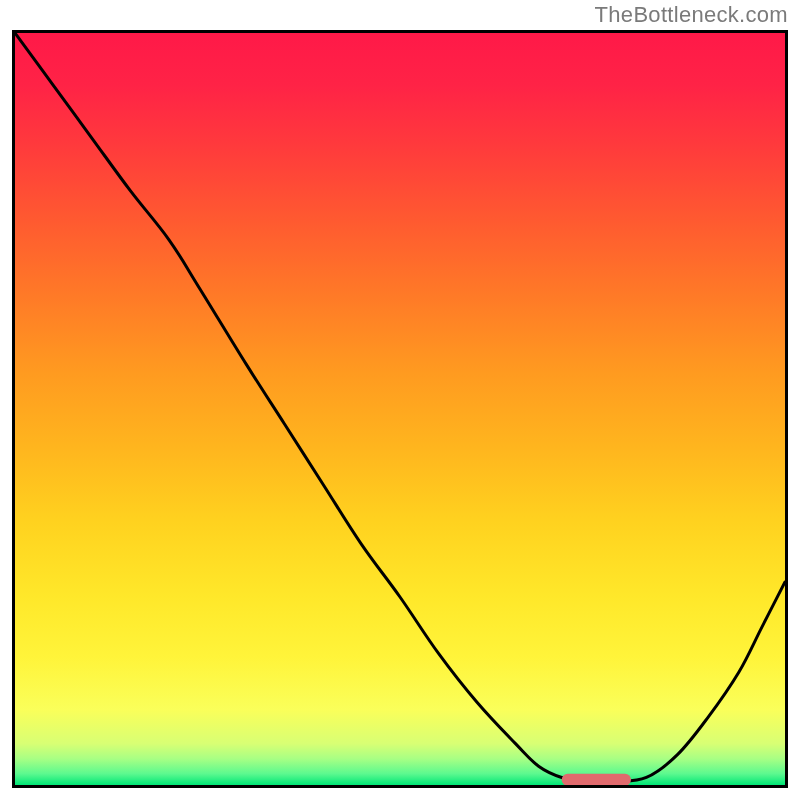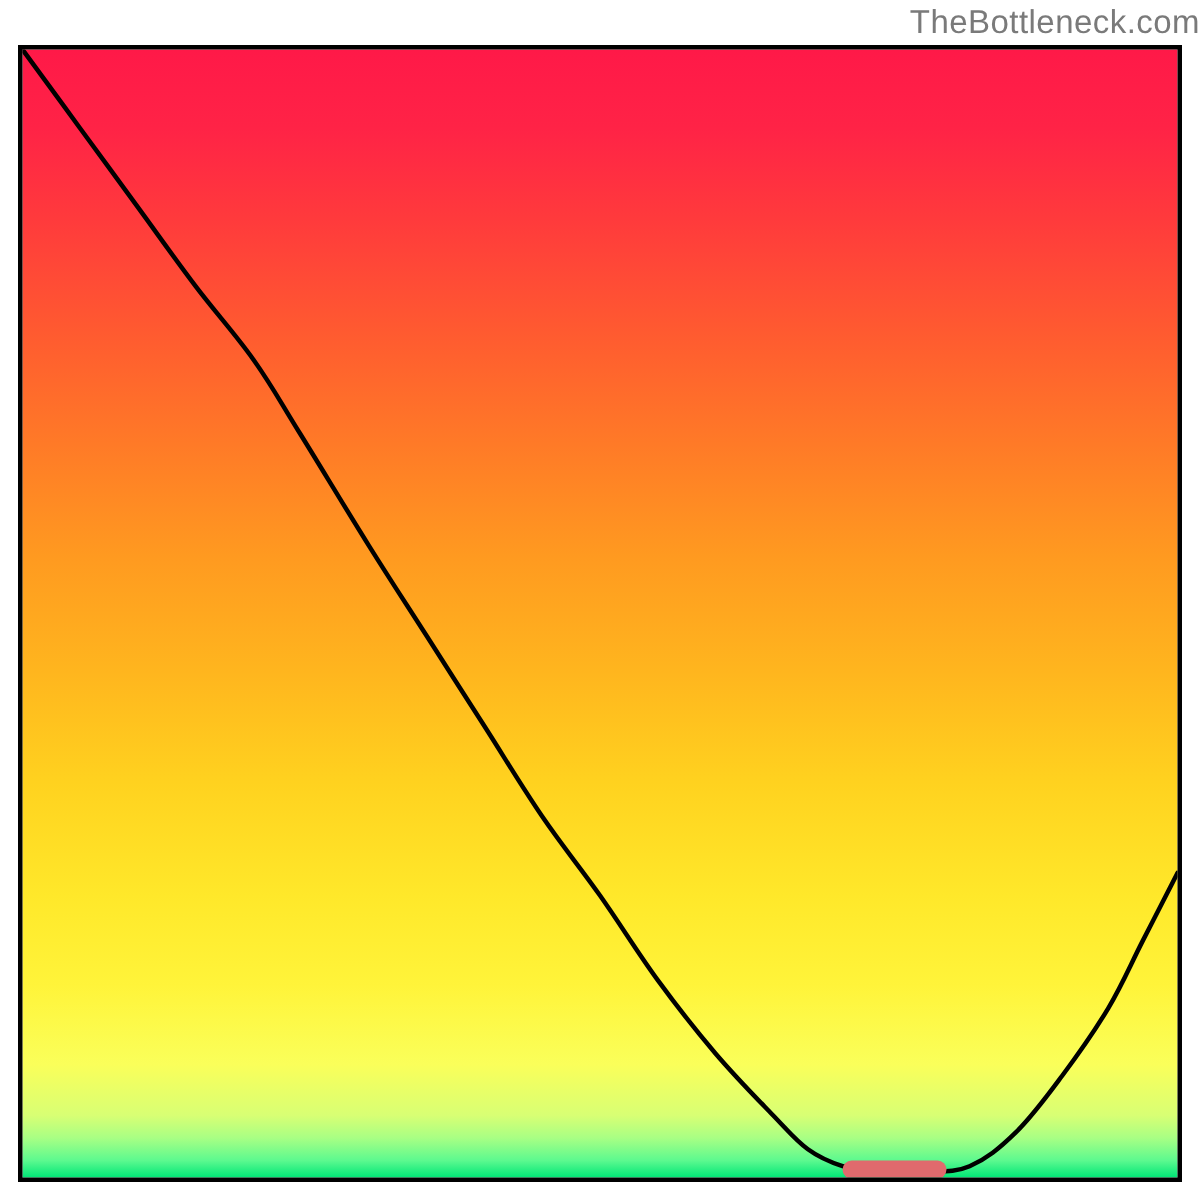--- a/index.html
+++ b/index.html
@@ -7,21 +7,21 @@
     padding: 0;
     width: 800px;
     height: 800px;
     background: #ffffff;
     font-family: Arial, Helvetica, sans-serif;
     overflow: hidden;
   }
   .watermark {
     position: absolute;
     top: 2px;
-    right: 0;
+    right: 12px;
     color: #7a7a7a;
     font-size: 22px;
     font-weight: 500;
     letter-spacing: 0.3px;
     z-index: 20;
   }
   .frame {
     position: absolute;
     left: 12px;
     top: 30px;

